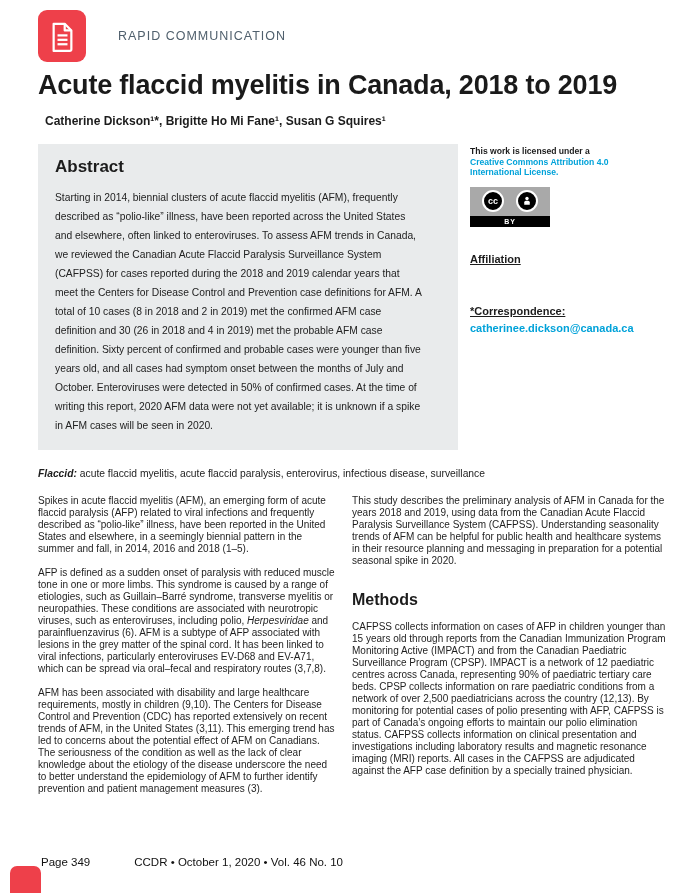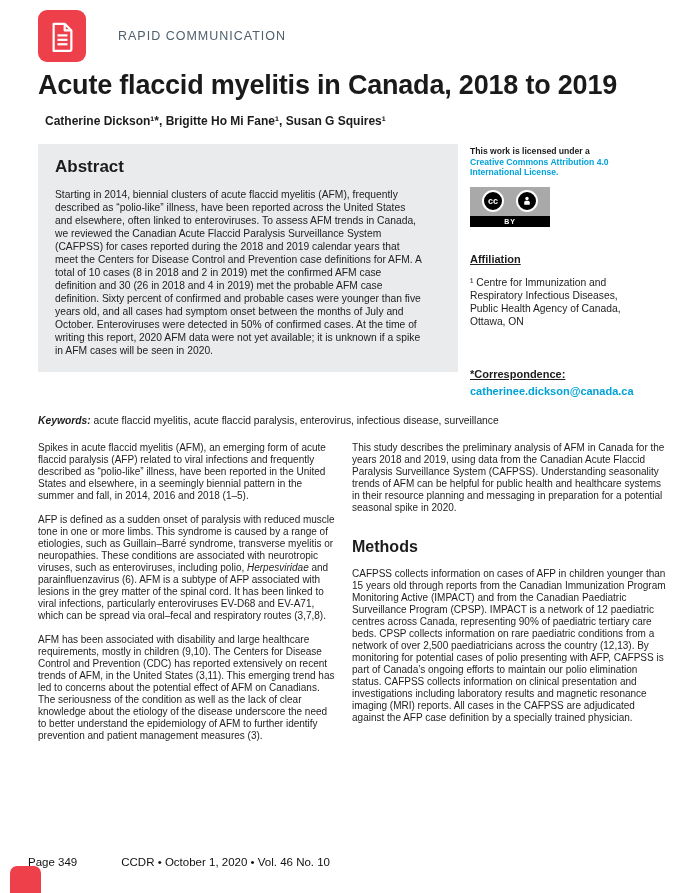--- a/index.html
+++ b/index.html
@@ -13,21 +13,21 @@
                display:flex; align-items:center; justify-content:center; flex:none; }
   .kicker { font-size:12.5px; letter-spacing:1px; color:#50606d; font-weight:400; }
 
   .title { margin-top:8px; font-size:27px; font-weight:700; letter-spacing:-0.2px; color:#1a1a1a; }
   .authors { margin-top:13px; margin-left:7px; font-size:12px; font-weight:700; }
 
   
   .main-row { display:flex; gap:12px; margin-top:16px; align-items:flex-start; }
   .abstract-box { width:420px; background:#e9ebec; padding:13px 34px 15px 17px; }
   .abstract-heading { font-size:17px; font-weight:700; margin-bottom:11px; }
-  .abstract-body { font-size:10.3px; line-height:13px; color:#222; }
+  .abstract-body { font-size:10.3px; line-height:19px; color:#222; }
 
   .sidebar { width:156px; flex:none; padding-top:2px; }
   .license { font-size:8.6px; line-height:10.6px; font-weight:700; }
   .link { color:#00a2d9; text-decoration:none; cursor:pointer; }
   .cc-badge { width:80px; margin-top:9px; cursor:pointer; }
   .cc-top { background:#a9a9a9; height:29px; display:flex; align-items:center; justify-content:center; gap:12px; }
   .cc-circle { width:22px; height:22px; border-radius:50%; background:#000; border:2px solid #fff;
                display:flex; align-items:center; justify-content:center; color:#fff;
                font-size:9px; font-weight:700; letter-spacing:0; }
   .cc-bar { background:#000; color:#fff; font-size:7px; font-weight:700; text-align:center;
@@ -44,21 +44,21 @@
   
   .columns { display:flex; gap:15px; margin-top:15px; }
   .col { width:300px; }
   .col-right { width:317px; }
   .section-heading { font-size:16px; font-weight:700; margin-bottom:12px; }
   .body-p { font-size:10px; line-height:12px; margin-bottom:12px; color:#1e1e1e; }
   .body-p em { font-style:italic; }
   .methods-heading { margin-top:24px; }
 
   
-  .footer { position:absolute; left:28px; bottom:25px; display:flex; gap:44px;
+  .footer { position:absolute; left:41px; bottom:25px; display:flex; gap:44px;
             font-size:11.5px; color:#111; }
   .next-page-badge { position:absolute; left:10px; bottom:0; width:31px; height:27px;
                      background:#ee404a; border-radius:7px 7px 0 0; }
 </style>
 </head>
 <body>
 
 <div class="page">
 
   <div class="kicker-row">
@@ -95,30 +95,29 @@
             <svg width="12" height="12" viewBox="0 0 24 24">
               <circle cx="12" cy="7" r="3.4" fill="#fff"></circle>
               <path d="M6.5 19.5 v-5 a3.2 3.2 0 0 1 3.2-3.2 h4.6 a3.2 3.2 0 0 1 3.2 3.2 v5 z" fill="#fff"></path>
             </svg>
           </span>
         </div>
         <div class="cc-bar">BY</div>
       </div>
 
       <div class="side-heading">Affiliation</div>
-      <div class="side-text">¹ Centre for Immunization and Respiratory Infectious Diseases, Public Health Agency of Canada, Ottawa, ON</div>
 
       <div class="side-heading" style="margin-top:40px;">*Correspondence:</div>
       <div class="side-email"><a class="link">catherinee.dickson@canada.ca</a></div>
     </div>
   </div>
 
   <div class="citation-block">
     <p class="citation">
-      <span class="cit-label">Keywords:</span><span> acute flaccid myelitis, acute flaccid paralysis, enterovirus, infectious disease, surveillance</span>
+      <span class="cit-label">Flaccid:</span><span> acute flaccid myelitis, acute flaccid paralysis, enterovirus, infectious disease, surveillance</span>
     </p>
   </div>
 
   <div class="columns">
     <div class="col">
       <p class="body-p">Spikes in acute flaccid myelitis (AFM), an emerging form of acute flaccid paralysis (AFP) related to viral infections and frequently described as “polio-like” illness, have been reported in the United States and elsewhere, in a seemingly biennial pattern in the summer and fall, in 2014, 2016 and 2018 (1–5).</p>
       <p class="body-p"><span>AFP is defined as a sudden onset of paralysis with reduced muscle tone in one or more limbs. This syndrome is caused by a range of etiologies, such as Guillain–Barré syndrome, transverse myelitis or neuropathies. These conditions are associated with neurotropic viruses, such as enteroviruses, including polio, </span><em>Herpesviridae</em><span> and parainfluenzavirus (6). AFM is a subtype of AFP associated with lesions in the grey matter of the spinal cord. It has been linked to viral infections, particularly enteroviruses EV-D68 and EV-A71, which can be spread via oral–fecal and respiratory routes (3,7,8).</span></p>
       <p class="body-p">AFM has been associated with disability and large healthcare requirements, mostly in children (9,10). The Centers for Disease Control and Prevention (CDC) has reported extensively on recent trends of AFM, in the United States (3,11). This emerging trend has led to concerns about the potential effect of AFM on Canadians. The seriousness of the condition as well as the lack of clear knowledge about the etiology of the disease underscore the need to better understand the epidemiology of AFM to further identify prevention and patient management measures (3).</p>
     </div>
 

